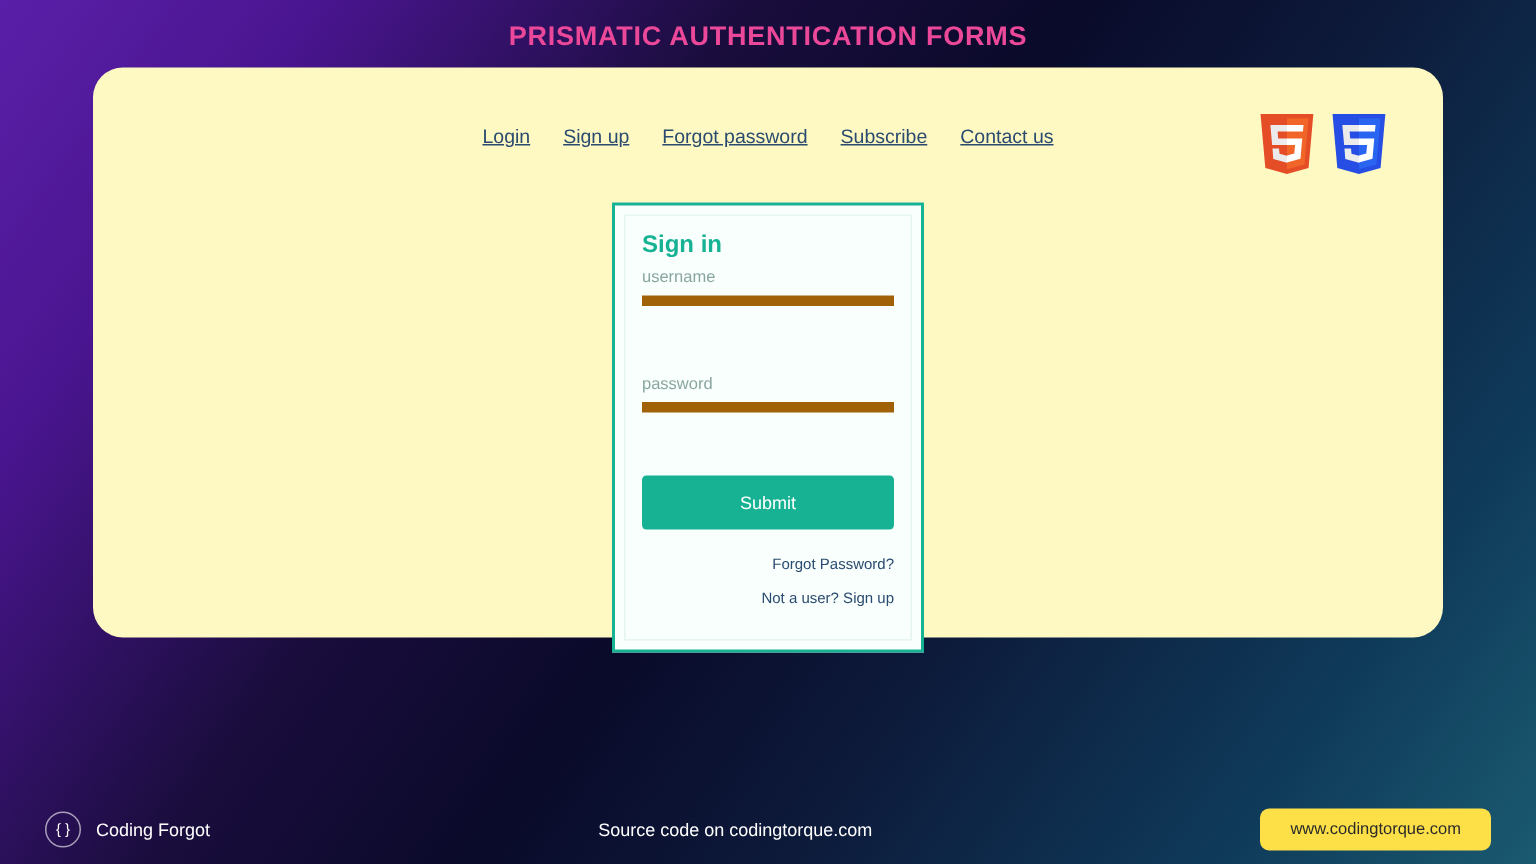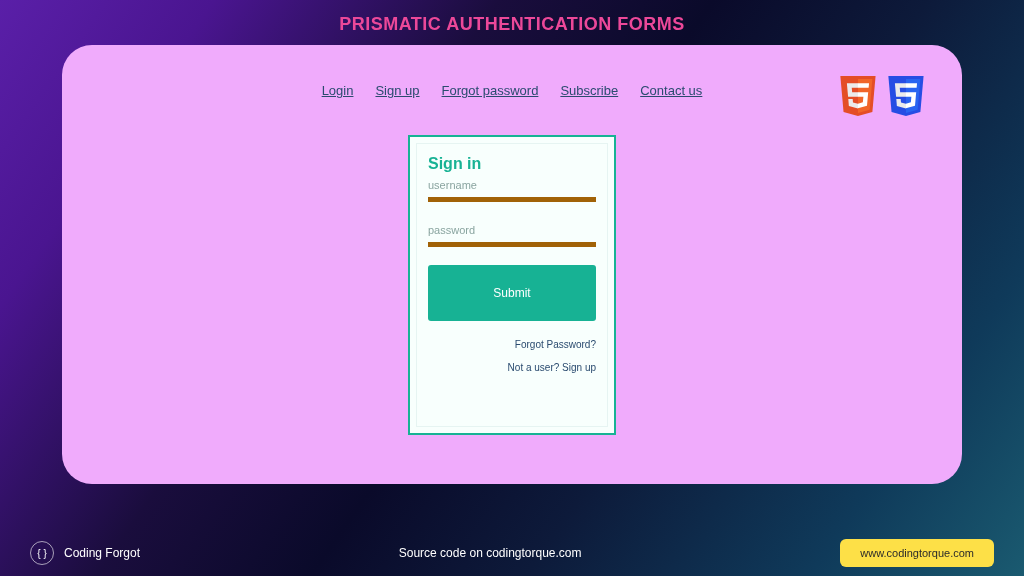--- a/index.html
+++ b/index.html
@@ -13,25 +13,25 @@
     }
     .page-title {
       color: #ec4899;
       text-align: center;
       font-weight: 800;
       font-size: 18px;
       letter-spacing: 0.5px;
       padding: 14px 0 10px;
     }
     .card {
-      background: #f0abfc;
-      border-radius: 30px;
+      background: #fef9c3;
+      border-radius: 20px;
       margin: 0 auto;
       width: 900px;
-      height: 439px;
+      height: 380px;
       position: relative;
       padding: 30px 38px;
     }
     .nav {
       display: flex;
       justify-content: center;
       gap: 22px;
       margin-top: 8px;
     }
     .nav a {
@@ -67,35 +67,35 @@
       pointer-events: none;
     }
     .signin-title {
       color: #17B294;
       font-weight: 800;
       font-size: 16px;
     }
     .input {
       width: 100%;
       border: none;
-      border-bottom: 5px solid #a16207;
+      border-bottom: 7px solid #a16207;
       background: transparent;
       font-size: 11px;
       color: #555;
       padding: 6px 0;
-      margin-bottom: 16px;
+      margin-bottom: 40px;
       outline: none;
     }
     .input::placeholder { color: #8aa5a0; }
     .submit-btn {
       width: 100%;
       background: #17B294;
       color: white;
       border: none;
-      padding: 21px 0;
+      padding: 11px 0;
       font-size: 12px;
       border-radius: 3px;
       cursor: pointer;
       margin-top: 2px;
       margin-bottom: 18px;
     }
     .link-small {
       display: block;
       text-align: right;
       color: #2a4b6f;

